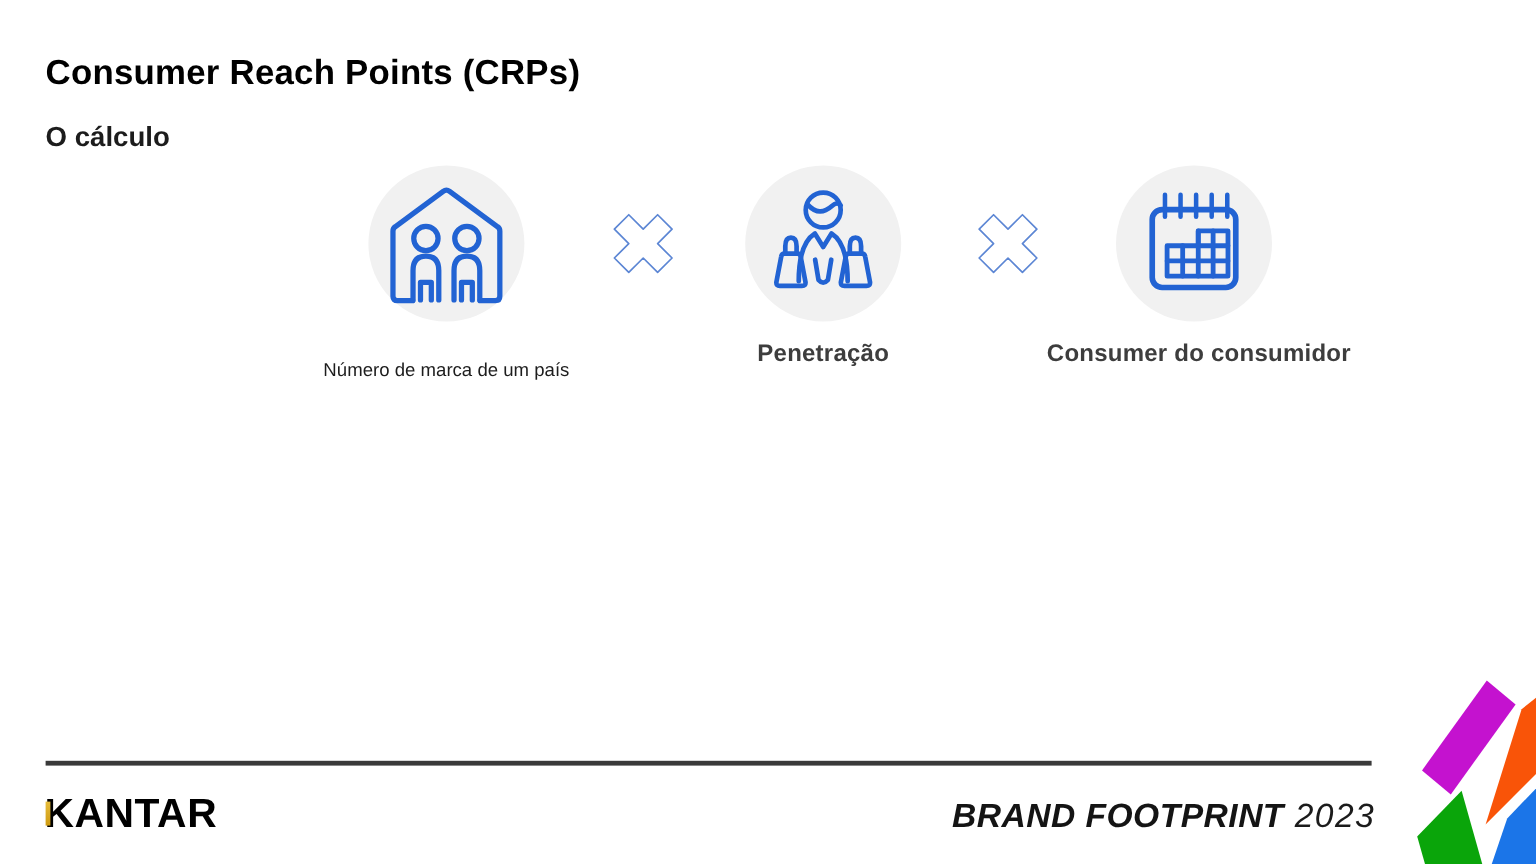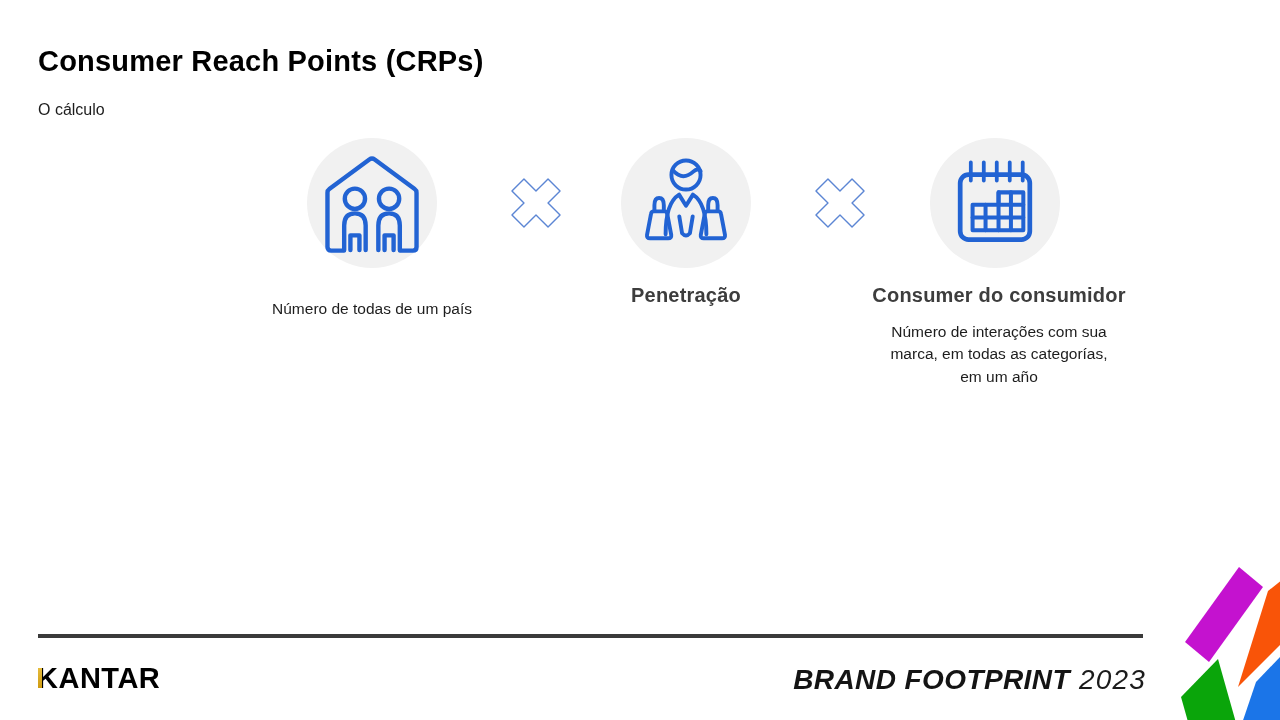--- a/index.html
+++ b/index.html
@@ -11,21 +11,21 @@
   }
   .abs{position:absolute;}
 
   
   .slide-title{
     left:38px;top:45px;
     font-size:29px;font-weight:700;color:#000000;letter-spacing:.2px;
   }
   .slide-subtitle{
     left:38px;top:101px;
-    font-size:16px;font-weight:400;color:#1c1c1c;text-align:center;
+    font-size:23px;font-weight:700;color:#1c1c1c;text-align:center;
   }
 
   
   .circle{
     width:130px;height:130px;border-radius:50%;
     background:#f1f1f1;top:138px;
     display:flex;align-items:center;justify-content:center;
   }
   .circle-1{left:307px;}
   .circle-2{left:621px;}
@@ -48,21 +48,21 @@
   .step-1 .step-desc{max-width:270px;}
   .step-2 .step-desc{max-width:195px;}
   .step-3 .step-desc{max-width:238px;}
 
   
   .footer-divider{
     left:38px;top:634px;width:1105px;height:4px;background:#3a3a3a;
   }
   .kantar-logo{
     left:37px;top:664px;height:32px;
-    font-size:29px;line-height:29px;font-weight:800;color:#000000;
+    font-size:34px;line-height:29px;font-weight:800;color:#000000;
     letter-spacing:.5px;
   }
   .kantar-gold-bar{
     position:absolute;left:1px;top:4px;width:4px;height:20px;
     background:linear-gradient(180deg,#e6bc3c 0%,#cf9b10 100%);
   }
   .report-lockup{
     right:134px;top:665px;font-size:28px;line-height:30px;color:#141414;
     white-space:nowrap;
     font-style:italic;
@@ -119,30 +119,29 @@
 <div class="abs circle circle-3">
   <svg width="118" height="118" viewBox="0 0 100 100">
     <rect class="stroke" stroke-width="4" x="20.5" y="26" width="59" height="55" rx="7"></rect>
     <path class="stroke" stroke-width="3.2" d="M29.5 15.5 V31 M40.5 15.5 V31 M51.5 15.5 V31 M62.5 15.5 V31 M73.5 15.5 V31"></path>
     <path class="stroke" stroke-width="3.4" d="M53 51.5 H31 V73 H74 V41 H53 Z"></path>
     <path class="stroke" stroke-width="3.4" d="M31 62.2 H74 M53 51.5 H74 M42 51.5 V73 M53 41 V73 M63.5 41 V73"></path>
   </svg>
 </div>
 
 <div class="abs step-text step-1">
-  <div class="step-desc">Número de todas de um país</div>
+  <div class="step-desc">Número de marca de um país</div>
 </div>
 
 <div class="abs step-text step-2">
   <div class="step-heading">Penetração</div>
 </div>
 
 <div class="abs step-text step-3">
   <div class="step-heading">Consumer do consumidor</div>
-  <div class="step-desc">Número de interações com sua marca, em todas as categorías, em um año</div>
 </div>
 
 <div class="abs footer-divider"></div>
 
 <div class="abs kantar-logo">
   <span>KANTAR</span>
   <span class="kantar-gold-bar"></span>
 </div>
 
 <div class="abs report-lockup">

